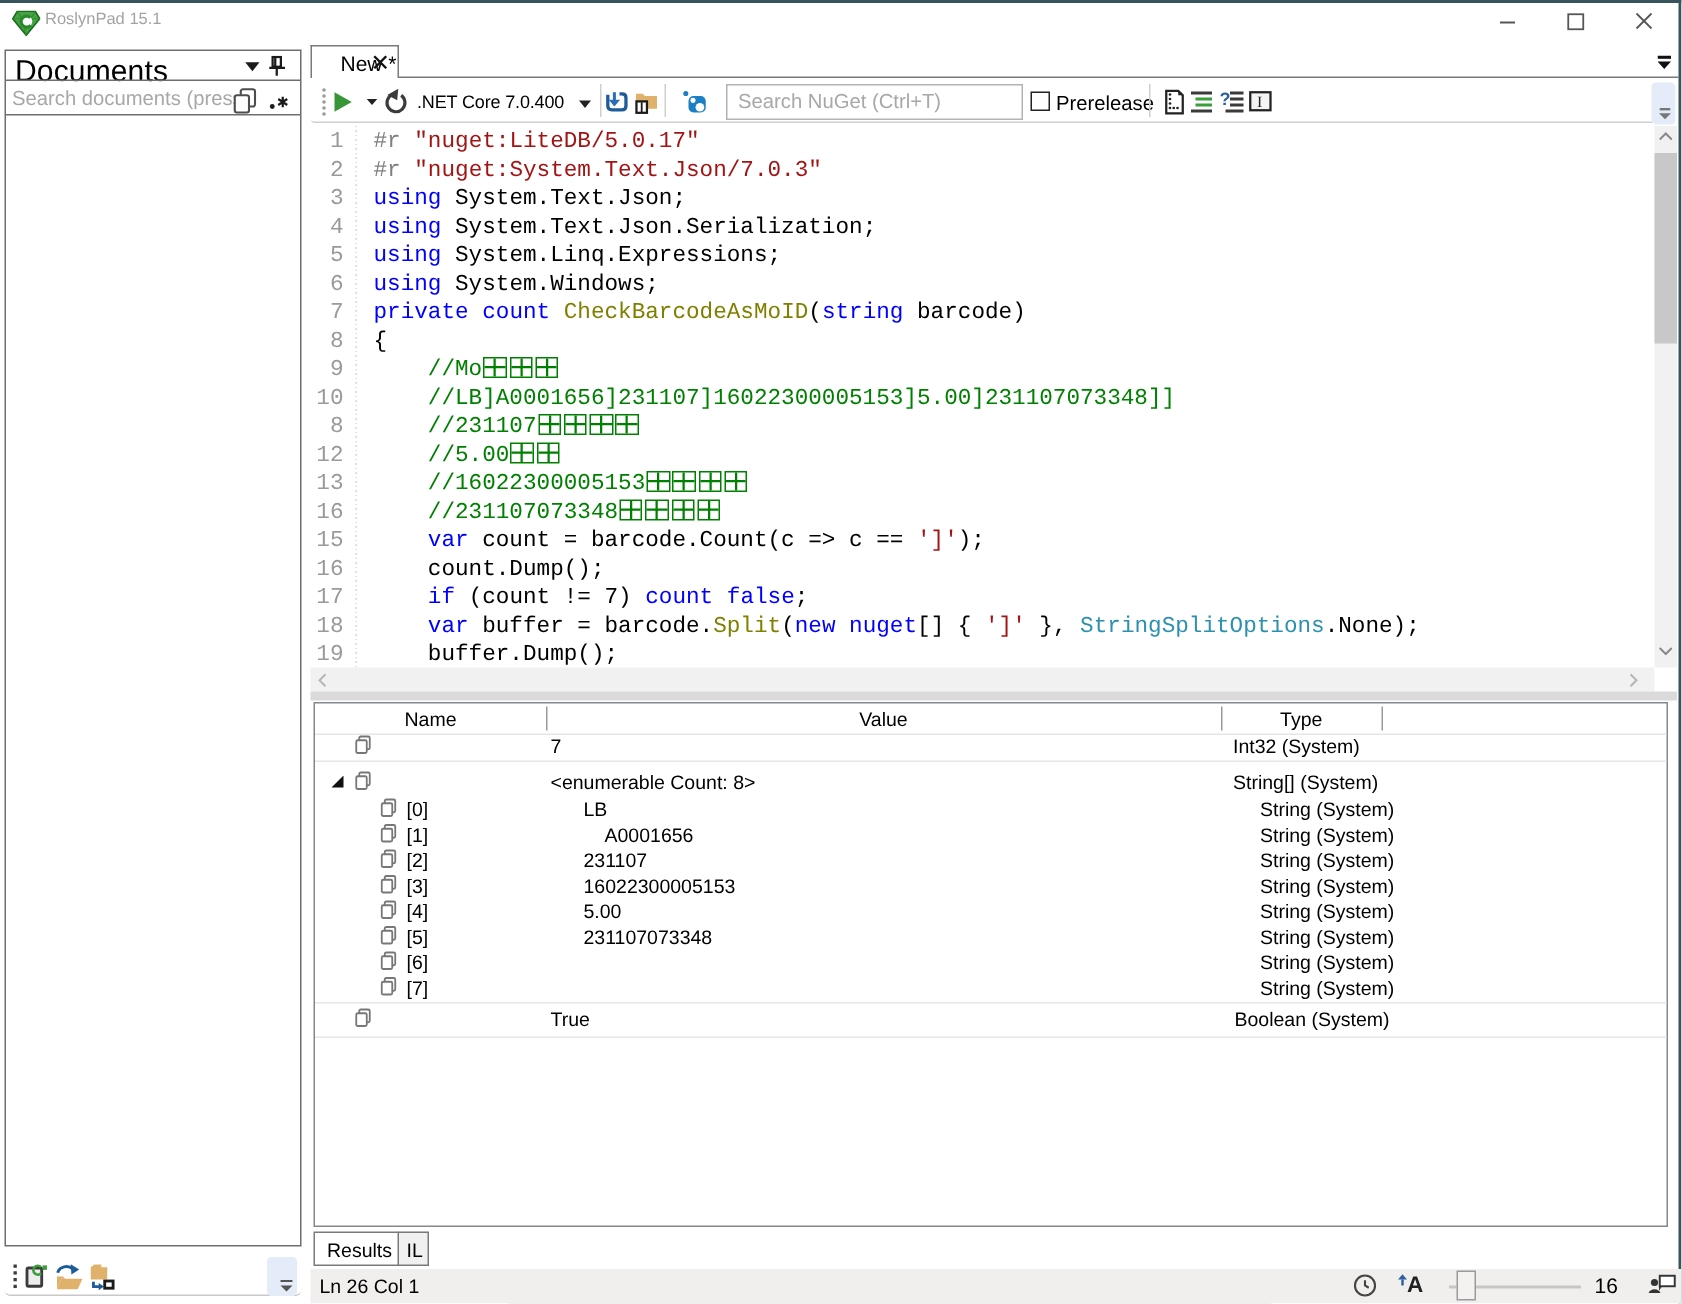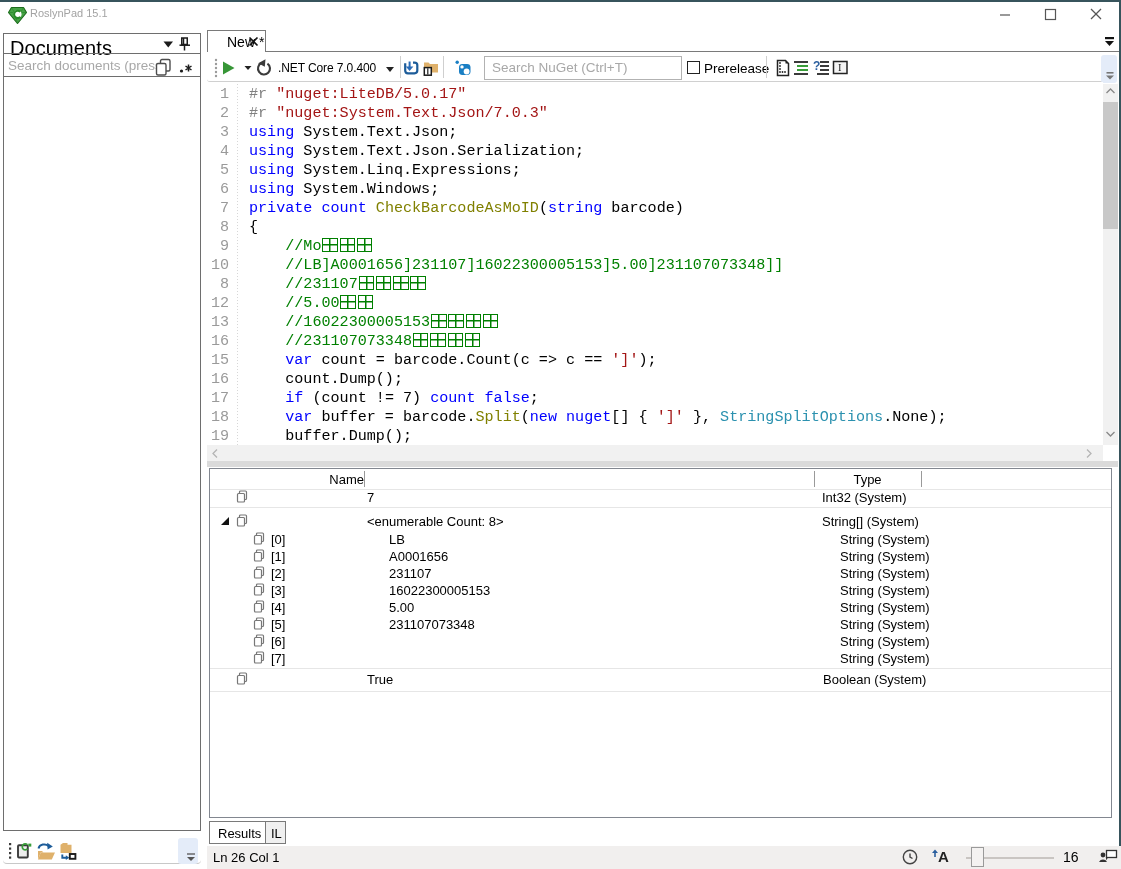--- a/index.html
+++ b/index.html
@@ -281,21 +281,22 @@
   <svg class="abs" style="left:5px;top:4px" width="6" height="9">
       <polyline points="5,0.5 1,4.5 5,8.5" fill="none" stroke="#b5b5b5" stroke-width="1.3"></polyline>
     </svg>
   <svg class="abs" style="left:879px;top:4px" width="6" height="9">
       <polyline points="1,0.5 5,4.5 1,8.5" fill="none" stroke="#b5b5b5" stroke-width="1.3"></polyline>
     </svg>
 </div>
 <div class="abs" id="splitter"></div>
 
 <div class="abs" id="grid">
-  <div class="grow" style="left:0;top:3px;width:154px;text-align:right">Name</div>
+  <div class="grow" style="left:0;top:3px;width:154px;text-align:center">Name</div>
+  <div class="grow" style="left:154px;top:3px;width:450px;text-align:center">Value</div>
   <div class="grow" style="left:604px;top:3px;width:107px;text-align:center">Type</div>
   <div class="gh-sep" style="left:154px"></div>
   <div class="gh-sep" style="left:604px"></div>
   <div class="gh-sep" style="left:711px"></div>
   <div id="gridrows">
       <div class="gline" style="top:20px"></div>
       <div class="gline" style="top:38px"></div>
       <div class="gline" style="top:198.5px"></div>
       <div class="gline" style="top:221.5px"></div>
       <svg class="copyic" style="left:26px;top:21px" width="13" height="13" viewBox="0 0 13 13">
@@ -318,21 +319,21 @@
         <rect x="1.5" y="3.5" width="7" height="8.5" rx="1" fill="#fff" stroke="#777" stroke-width="1.2"></rect>
       </svg>
       <div class="grow" style="left:61px;top:62.5px">[0]</div>
       <div class="grow" style="left:179px;top:62.5px">LB</div>
       <div class="grow" style="left:630px;top:62.5px">String (System)</div>
       <svg class="copyic" style="left:43px;top:80px" width="13" height="13" viewBox="0 0 13 13">
         <rect x="3.5" y="1" width="7" height="8.5" rx="1" fill="#fff" stroke="#777" stroke-width="1.2"></rect>
         <rect x="1.5" y="3.5" width="7" height="8.5" rx="1" fill="#fff" stroke="#777" stroke-width="1.2"></rect>
       </svg>
       <div class="grow" style="left:61px;top:79.5px">[1]</div>
-      <div class="grow" style="left:179px;top:79.5px">A0001656</div>
+      <div class="grow" style="left:193px;top:79.5px">A0001656</div>
       <div class="grow" style="left:630px;top:79.5px">String (System)</div>
       <svg class="copyic" style="left:43px;top:97px" width="13" height="13" viewBox="0 0 13 13">
         <rect x="3.5" y="1" width="7" height="8.5" rx="1" fill="#fff" stroke="#777" stroke-width="1.2"></rect>
         <rect x="1.5" y="3.5" width="7" height="8.5" rx="1" fill="#fff" stroke="#777" stroke-width="1.2"></rect>
       </svg>
       <div class="grow" style="left:61px;top:96.5px">[2]</div>
       <div class="grow" style="left:179px;top:96.5px">231107</div>
       <div class="grow" style="left:630px;top:96.5px">String (System)</div>
       <svg class="copyic" style="left:43px;top:114px" width="13" height="13" viewBox="0 0 13 13">
         <rect x="3.5" y="1" width="7" height="8.5" rx="1" fill="#fff" stroke="#777" stroke-width="1.2"></rect>

